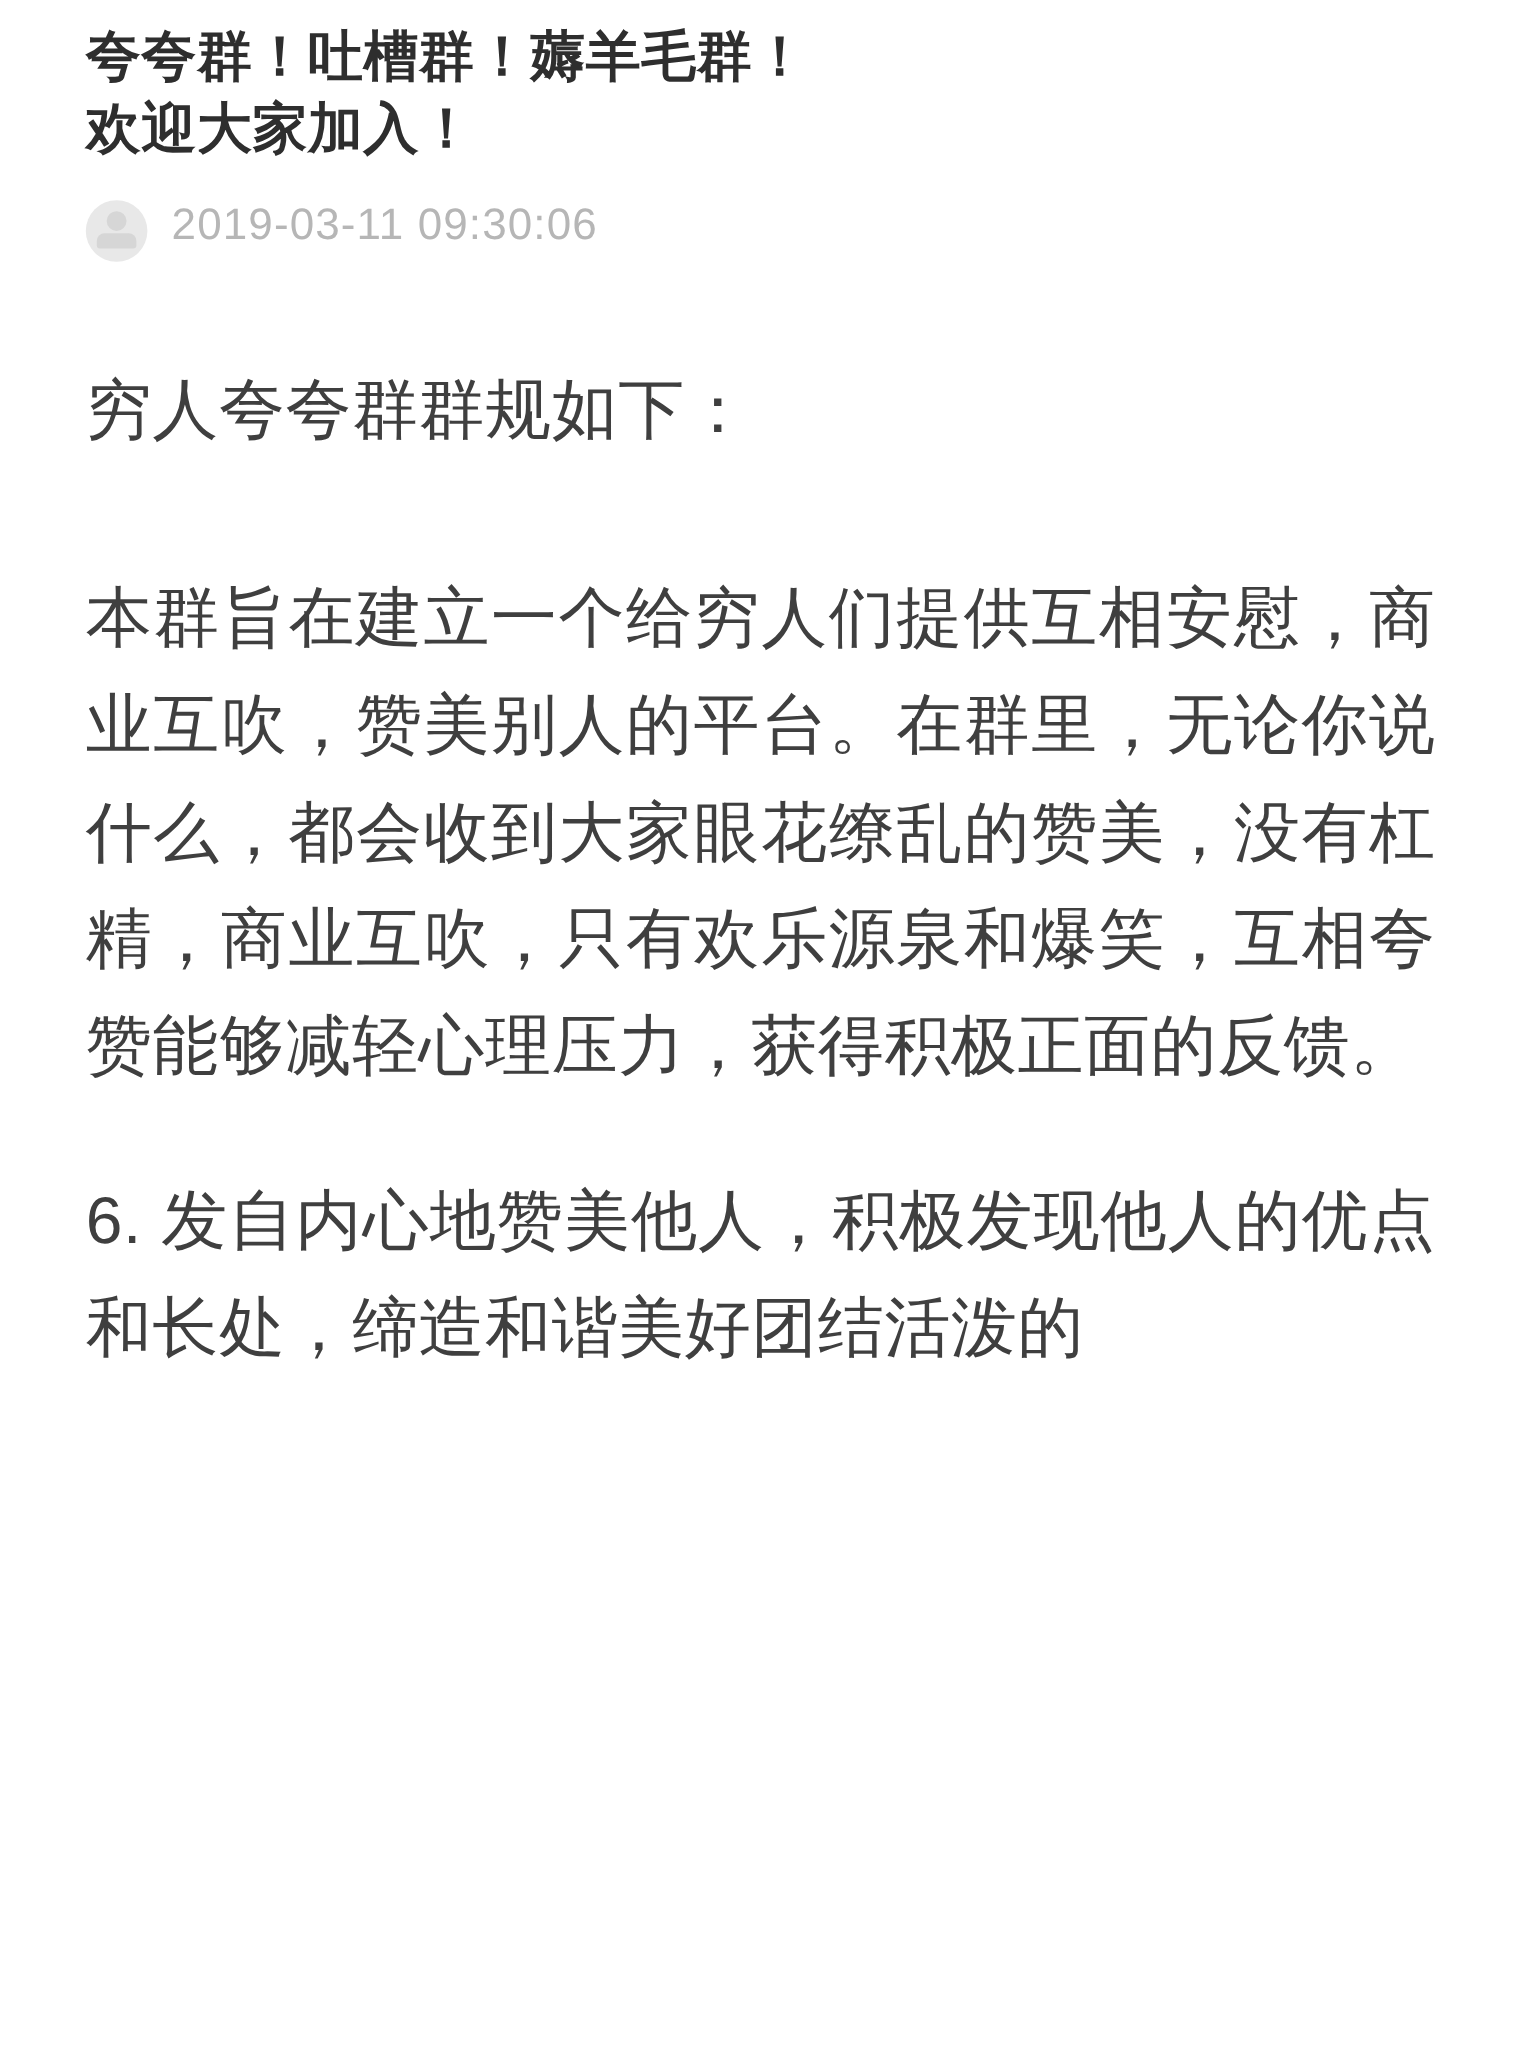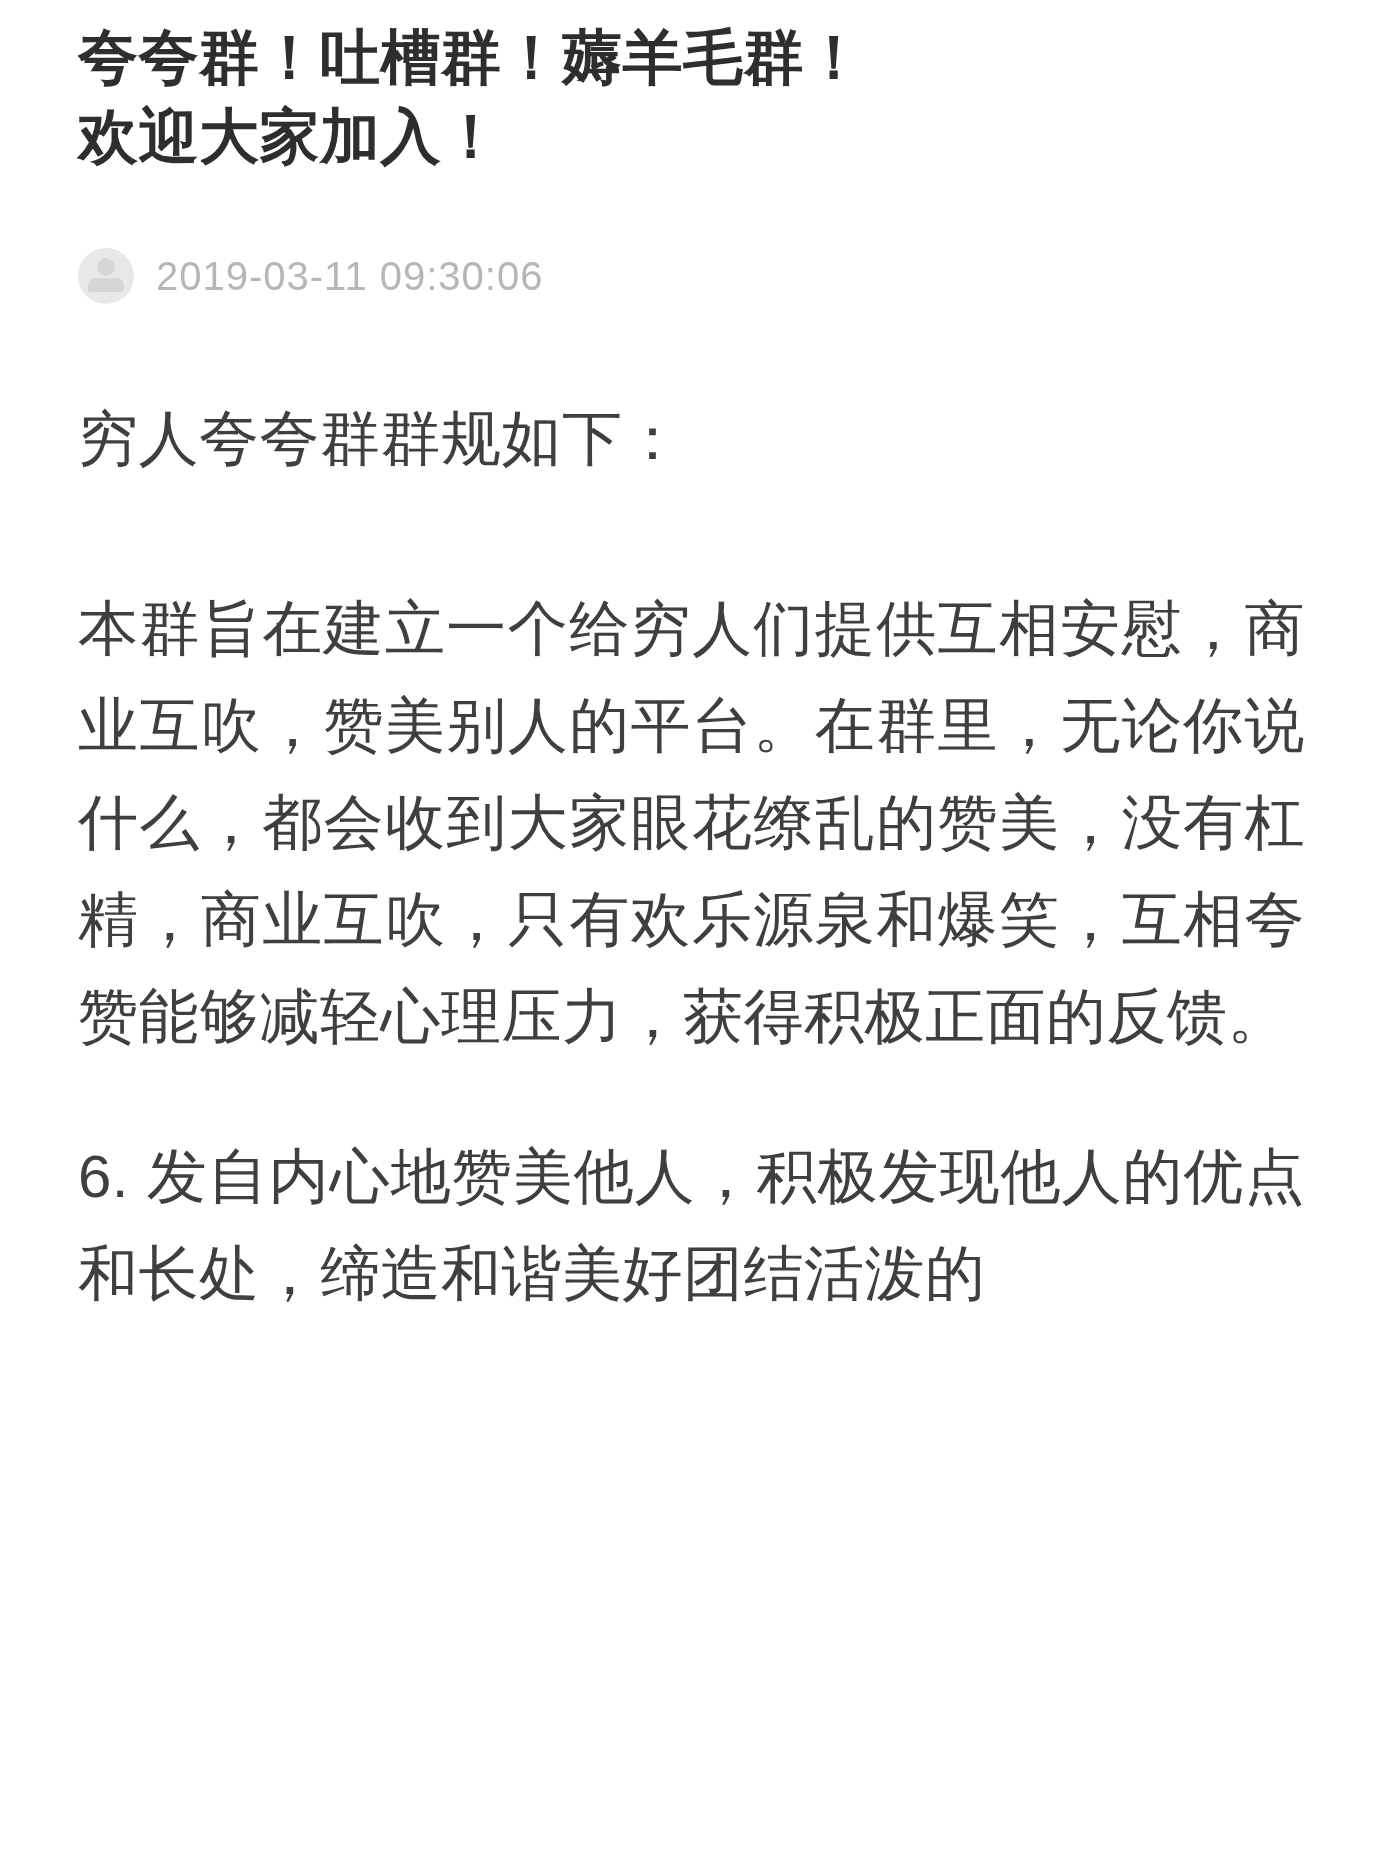--- a/index.html
+++ b/index.html
@@ -16,32 +16,32 @@
   }
   .page {
     position: relative;
     width: 1400px;
     height: 1860px;
     background: #ffffff;
     box-sizing: border-box;
     padding: 18px 95px 0 78px;
   }
   .article-title {
-    font-size: 60px;
+    font-size: 50px;
     line-height: 1.32;
     font-weight: 700;
     color: #2e2e2e;
     letter-spacing: 0.5px;
     margin: 0 0 0 0;
     white-space: pre-line;
   }
   .meta-row {
     display: flex;
-    align-items: center;
-    margin-top: 72px;
+    align-items: flex-start;
+    margin-top: 32px;
     height: 56px;
   }
   .avatar {
     width: 56px;
     height: 56px;
     border-radius: 50%;
     background: #e8e8e8;
     margin-right: 22px;
     position: relative;
     flex: 0 0 auto;

